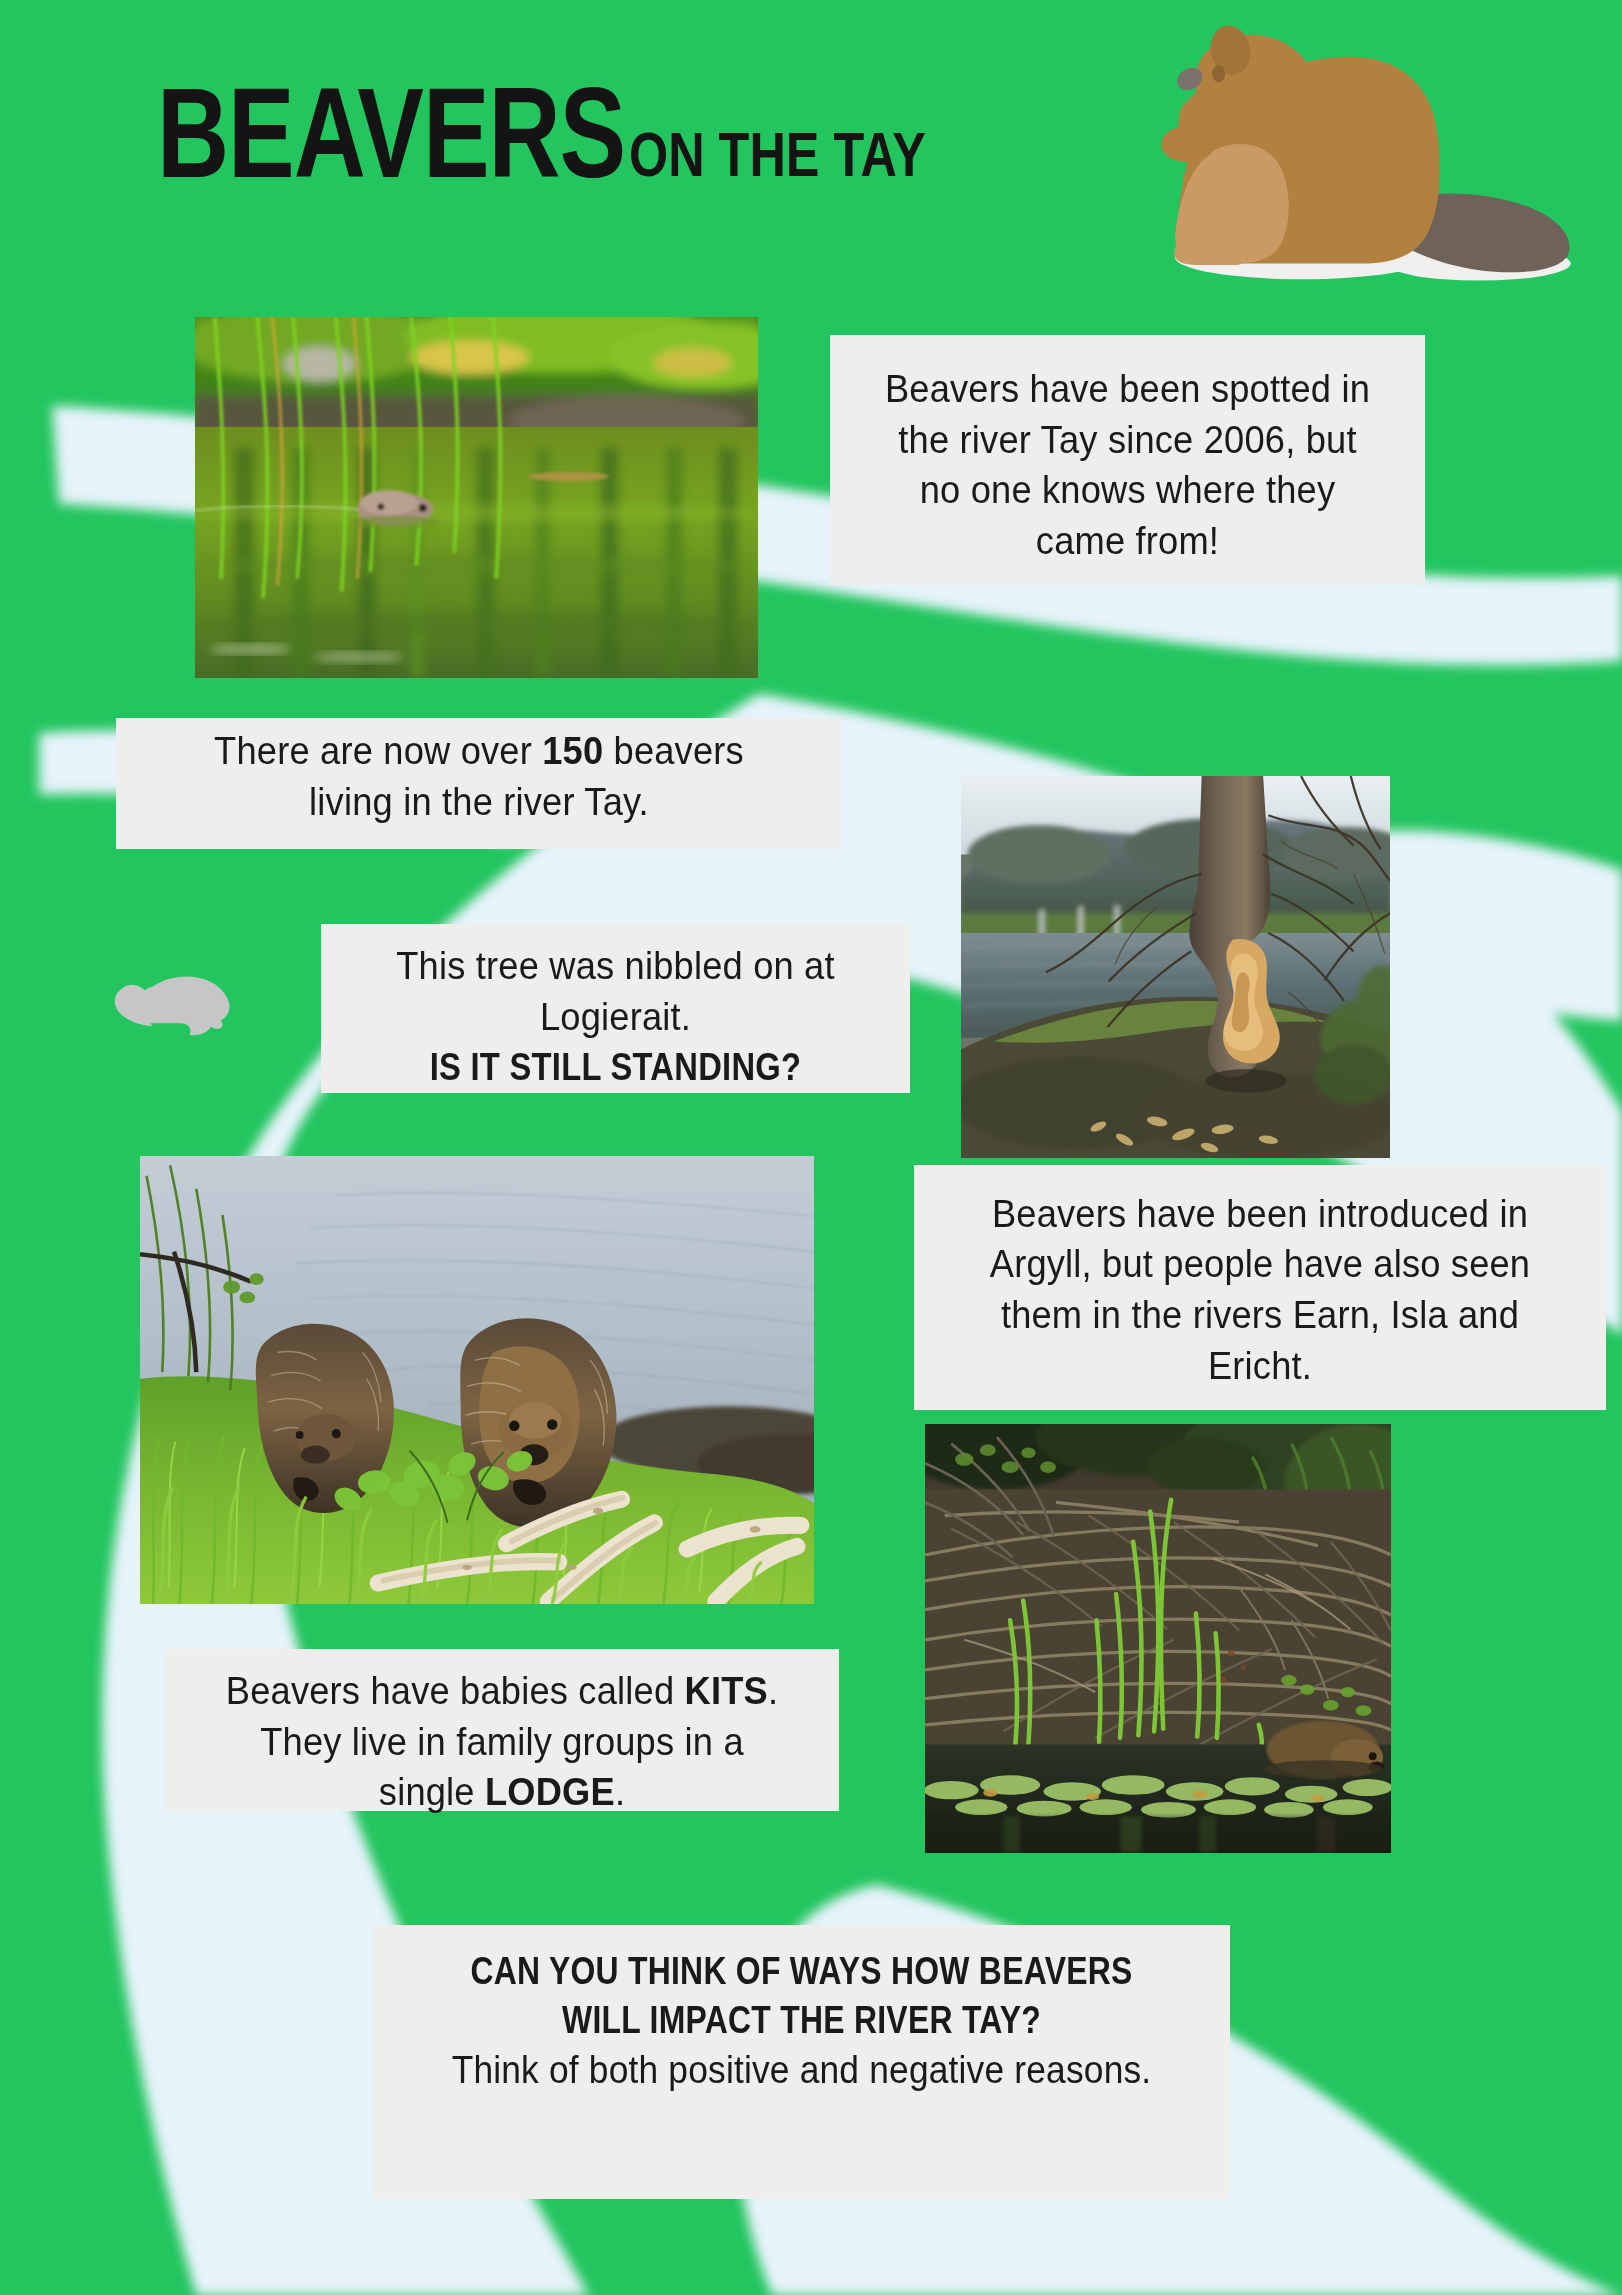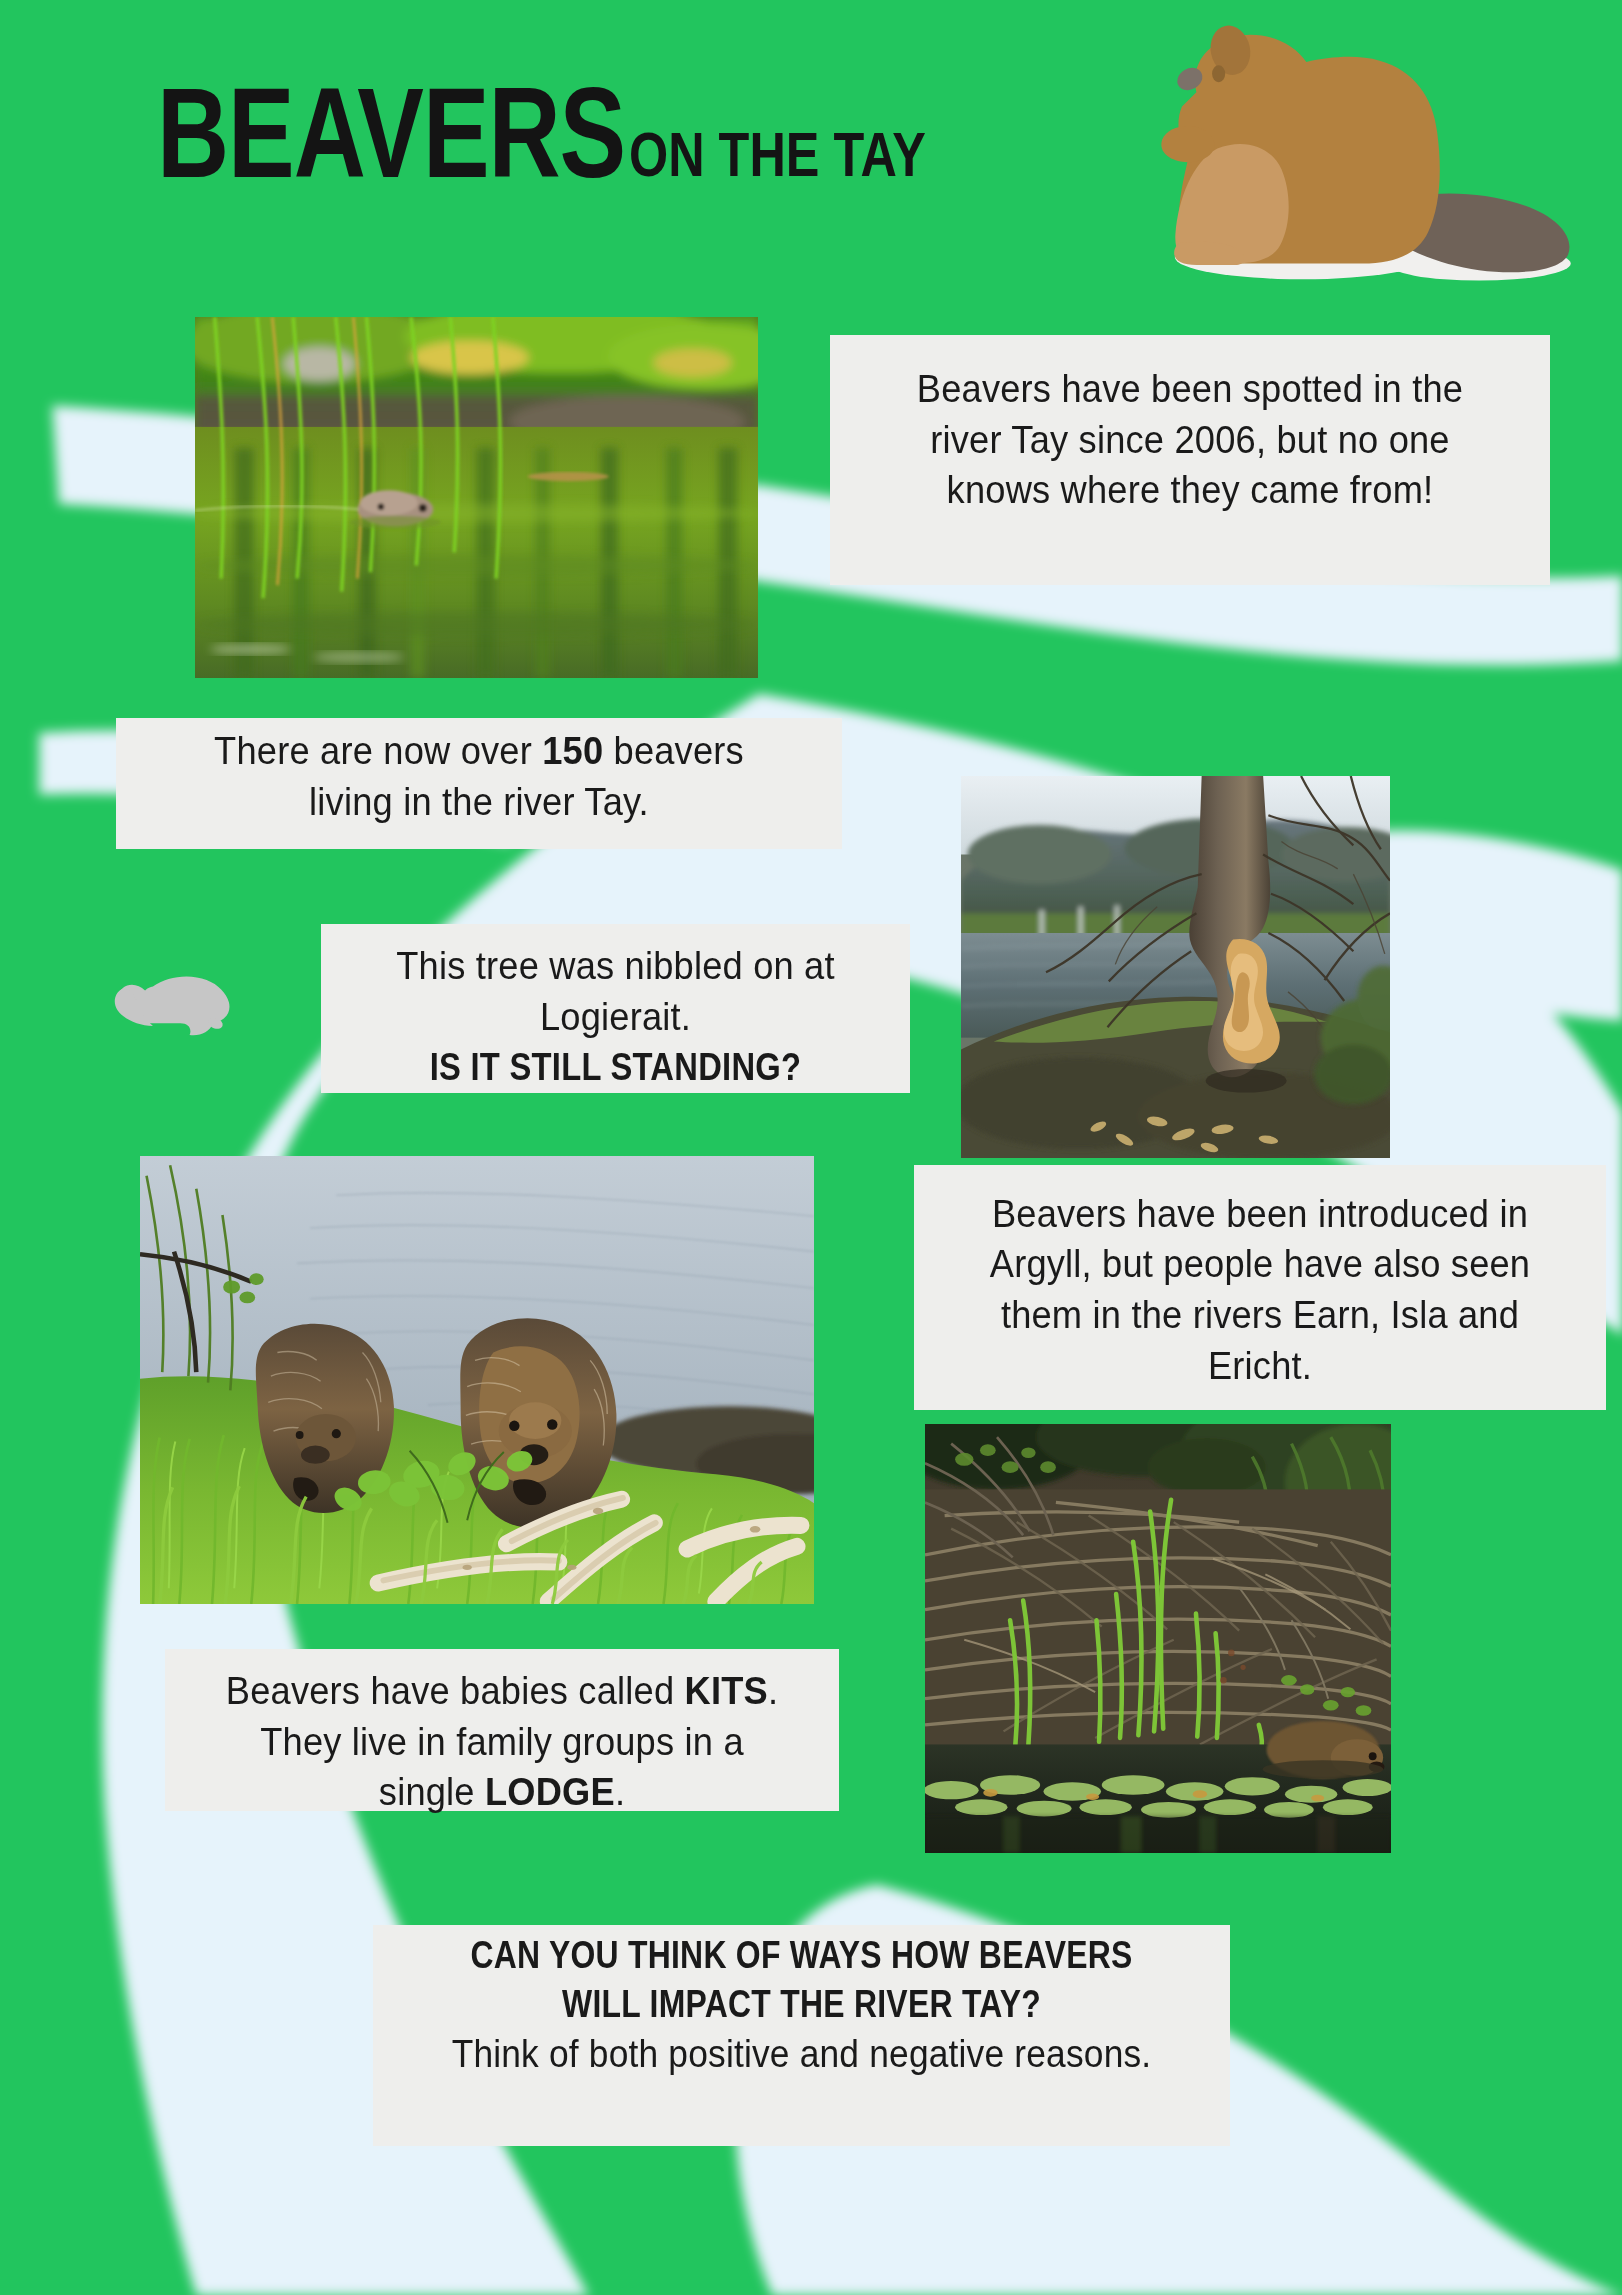--- a/index.html
+++ b/index.html
@@ -71,27 +71,27 @@
   .box b { font-weight:bold; }
   .caps {
     display:block;
     font-weight:bold;
     letter-spacing:0.3px;
     transform:scaleX(0.84);
     transform-origin:center;
   }
 
   
-  #box-spotted   { left:830px; top:335px;  width:720px; height:250px; padding:29px 34px; }
+  #box-spotted   { left:830px; top:335px;  width:595px; height:250px; padding:29px 34px; }
   #box-think     { left:980px; top:633px;  width:425px;  height:97px; padding:17px 11.8px; font-size:37px; }
   #box-150       { left:116px;  top:718px; width:726px; height:131px; padding:8px 35px; }
   #box-nibbled   { left:321px;  top:924px; width:589px;  height:169px; padding:17px 34px; }
   #box-argyll    { left:914px; top:1165px; width:692px; height:245px; padding:23.6px 29px; }
   #box-kits      { left:165px;  top:1649px; width:674px; height:162px; padding:17px 25px; }
-  #box-impact    { left:373px;  top:1925px; width:857px; height:221px; padding:6px 34px; font-size:38px; }
+  #box-impact    { left:373px;  top:1925px; width:857px; height:274px; padding:22px 34px; font-size:38px; }
 
   #box-think .caps, #box-impact .caps { font-size:1.0em; }
   #box-nibbled .caps { font-size:1.0em; }
 
   
   .photo { position:absolute; overflow:hidden; z-index:5; }
   #photo-swim  { left:195px;  top:317px;  width:563px;  height:361px; }
   #photo-tree  { left:961px; top:776px; width:429px;  height:382px; }
   #photo-two   { left:140px;  top:1156px; width:674px; height:448px; }
   #photo-lodge { left:925px; top:1424px; width:466px;  height:429px; }

